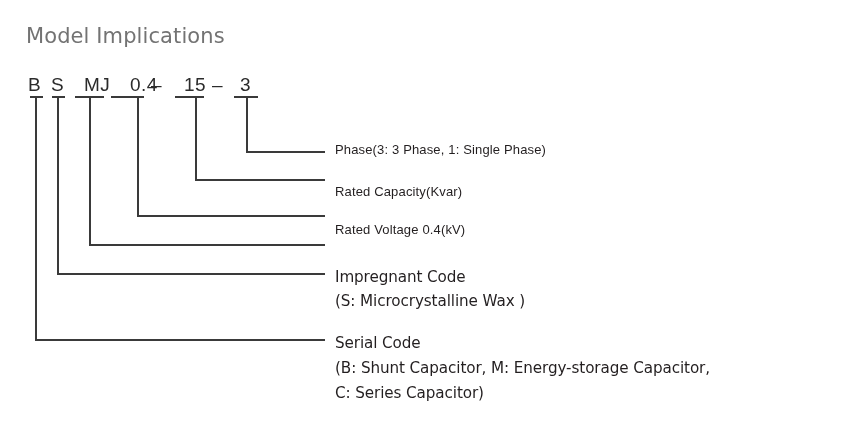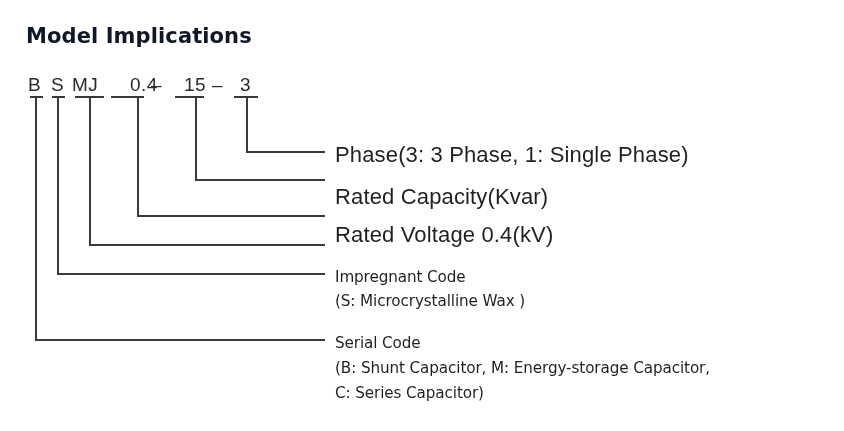--- a/index.html
+++ b/index.html
@@ -18,23 +18,23 @@
     overflow: hidden;
   }
 
   
   #title {
     position: absolute;
     left: 26px;
     top: 24px;
     font-family: "DejaVu Sans", sans-serif;
     font-size: 21px;
-    font-weight: bold;
+    font-weight: normal;
     letter-spacing: 0.1px;
-    color: #0f172a;
+    color: #737373;
     white-space: nowrap;
   }
 
   
   #code-row {
     position: absolute;
     left: 0;
     top: 74px;
     height: 22px;
   }
@@ -67,21 +67,21 @@
 
   
   .label {
     position: absolute;
     left: 335px;
     color: #231f20;
     white-space: nowrap;
   }
   .label-arial {
     font-family: "Liberation Sans", sans-serif;
-    font-size: 22px;
+    font-size: 13px;
     letter-spacing: 0.15px;
   }
   .label-open {
     font-family: "DejaVu Sans", sans-serif;
     font-size: 15.2px;
     letter-spacing: -0.1px;
   }
   .label .line2,
   .label .line3 {
     display: block;
@@ -90,21 +90,21 @@
 </head>
 <body>
 
 <div id="page">
 
   <div id="title">Model Implications</div>
 
   <div id="code-row">
     <span class="code-token" style="left:28px;">B</span>
     <span class="code-token" style="left:51px;">S</span>
-    <span class="code-token" style="left:72px;">MJ</span>
+    <span class="code-token" style="left:84px;">MJ</span>
     <span class="code-token" style="left:130px;">0.4</span>
     <span class="code-dash" style="left:151px;">–</span>
     <span class="code-token" style="left:184px;">15</span>
     <span class="code-dash" style="left:212px;">–</span>
     <span class="code-token" style="left:240px;">3</span>
   </div>
 
   <svg id="lines" viewBox="0 0 844 431" width="844" height="431" xmlns="http://www.w3.org/2000/svg">
     <g stroke="#3a3a3a" stroke-width="1.6" fill="none" shape-rendering="crispEdges">
 

